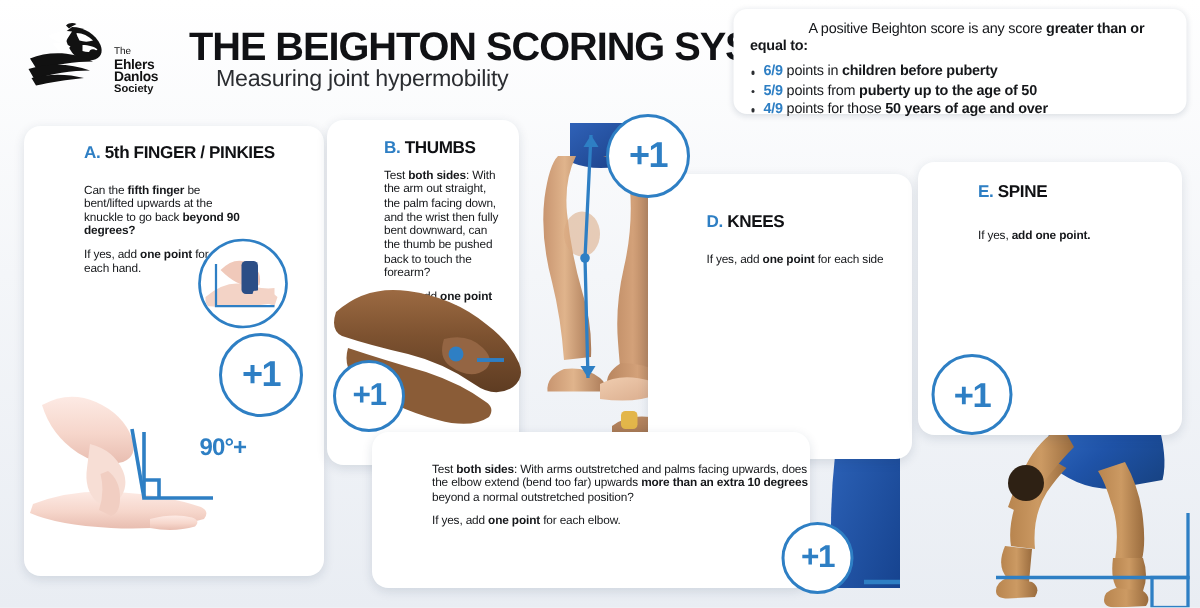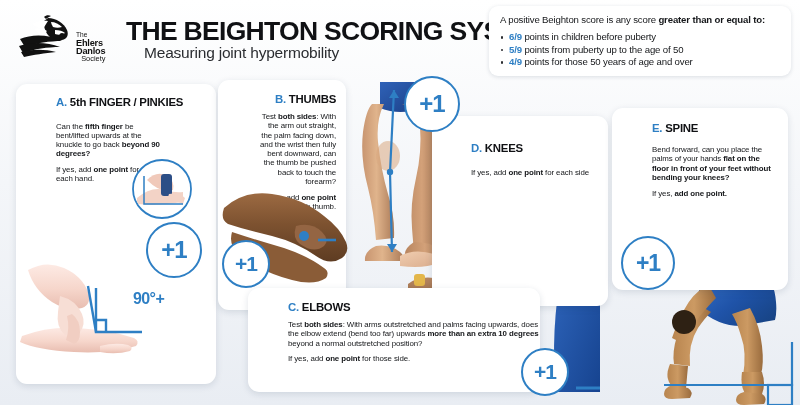--- a/index.html
+++ b/index.html
@@ -12,58 +12,58 @@
   .stage{position:relative;width:800px;height:405px;background:
       linear-gradient(180deg,#ffffff 0%,#f4f6f9 45%,#e9edf3 100%);}
 
   
   .header{position:absolute;left:0;top:0;width:800px;height:72px;}
   .logo{position:absolute;left:18px;top:12px;width:104px;height:50px;display:flex;align-items:center;gap:4px;}
   .logo svg{display:block;}
   .logo-words{font-size:7.4px;line-height:8.2px;color:#111;margin-top:20px;}
   .logo-words .the{font-weight:400;font-size:6.6px;}
   .logo-words .big{font-weight:700;font-size:9.2px;letter-spacing:-.2px;}
-  .logo-words .soc{font-weight:400;font-size:7.4px;text-align:right;}
+  .logo-words .soc{font-weight:700;font-size:7.4px;}
 
   .title{position:absolute;left:126px;top:16px;font-size:26.5px;font-weight:700;
          letter-spacing:-.7px;color:#101114;white-space:nowrap;}
   .subtitle{position:absolute;left:144px;top:44px;font-size:15.5px;font-weight:400;
             color:#2b2d31;letter-spacing:-.2px;white-space:nowrap;}
 
   
   .scorebox{position:absolute;left:489px;top:6px;width:302px;height:70px;
             background:#fff;border-radius:9px;box-shadow:0 1px 4px rgba(20,40,70,.14);
             padding:8px 10px 6px 11px;box-sizing:border-box;}
   .scorebox .lead{font-size:9.6px;font-weight:700;color:#15171a;letter-spacing:-.15px;}
-  .scorebox .lead .norm{font-weight:400;}
+  .scorebox .lead .norm{font-weight:400;margin-left:39px;}
   .scorebox ul{margin:6px 0 0 0;padding:0;list-style:none;}
   .scorebox li{position:relative;padding-left:9px;font-size:9.6px;line-height:12.6px;
                font-weight:400;color:#15171a;letter-spacing:-.15px;white-space:nowrap;}
   .scorebox li:before{content:"";position:absolute;left:1px;top:5.2px;width:2.4px;height:2.4px;
                border-radius:50%;background:#2b2d31;}
   .scorebox .frac{color:#2E7FC4;font-weight:700;}
-  .scorebox .bd{font-weight:400;text-align:right;}
+  .scorebox .bd{font-weight:700;text-align:right;}
 
   
   .card{position:absolute;background:#fff;border-radius:11px;
         box-shadow:0 2px 7px rgba(25,45,75,.13);box-sizing:border-box;padding-left:27px;}
   .card-a{left:16px;top:84px;width:200px;height:300px;}
   .card-b{left:218px;top:80px;width:128px;height:230px;}
   .card-d{left:432px;top:116px;width:176px;height:190px;}
   .card-e{left:612px;top:108px;width:176px;height:182px;}
   .card-c{left:248px;top:288px;width:292px;height:104px;}
 
   .sec{font-size:11.4px;font-weight:700;letter-spacing:-.25px;color:#101114;}
   .sec .ltr{color:#2E7FC4;}
   .body{font-size:7.9px;line-height:9.3px;color:#15171a;letter-spacing:-.1px;}
   .body b{font-weight:700;}
   .gap{height:6.5px;}
 
   .pad-a{padding:12px 12px 0 13px;}
-  .pad-b{padding:13px 10px 0 11px;text-align:right;}
+  .pad-b{padding:13px 10px 0 11px;}
   .pad-d{padding:26px 12px 0 12px;}
   .pad-e{padding:14px 12px 0 13px;}
   .pad-c{padding:13px 12px 0 13px;}
 
   
   .plus1{position:absolute;border-radius:50%;border:2.2px solid #2E7FC4;background:#fff;
          display:flex;align-items:center;justify-content:center;
          color:#2E7FC4;font-weight:700;letter-spacing:-1px;}
   .p-a{left:146px;top:222px;width:52px;height:52px;font-size:24px;}
   .p-b{left:222px;top:240px;width:44px;height:44px;font-size:21px;}
@@ -339,44 +339,37 @@
 
   <div class="plus1 p-d">+1</div>
 
   <div class="card card-e">
     <div class="pad-e">
       <div class="sec">
         <span class="ltr">E.</span>
         <span>SPINE</span>
       </div>
       <div style="height:11px"></div>
-      <div class="body">
-        <span>Bend forward, can you place the palms of your hands </span><b>flat on the floor in front of your feet without bending your knees?</b>
-      </div>
       <div class="gap"></div>
       <div class="body">
         <span>If yes, </span><b>add one point.</b>
       </div>
     </div>
   </div>
 
   <div class="plus1 p-e">+1</div>
 
   <div class="card card-c">
     <div class="pad-c">
-      <div class="sec">
-        <span class="ltr">C.</span>
-        <span>ELBOWS</span>
-      </div>
       <div style="height:7px"></div>
       <div class="body" style="width:258px">
         <span>Test </span><b>both sides</b><span>: With arms outstretched and palms facing upwards, does the elbow extend (bend too far) upwards </span><b>more than an extra 10 degrees</b><span> beyond a normal outstretched position?</span>
       </div>
       <div class="gap"></div>
       <div class="body">
-        <span>If yes, add </span><b>one point</b><span> for those side.</span>
+        <span>If yes, add </span><b>one point</b><span> for each elbow.</span>
       </div>
     </div>
   </div>
 
   <div class="plus1 p-c">+1</div>
 
 </div>
 
 </body></html>

